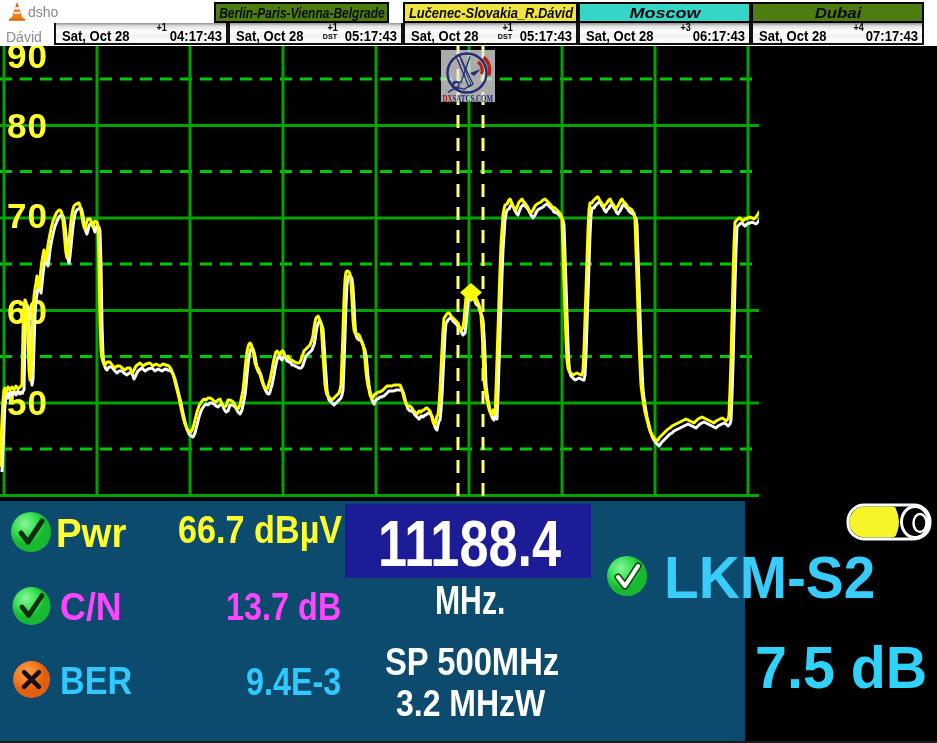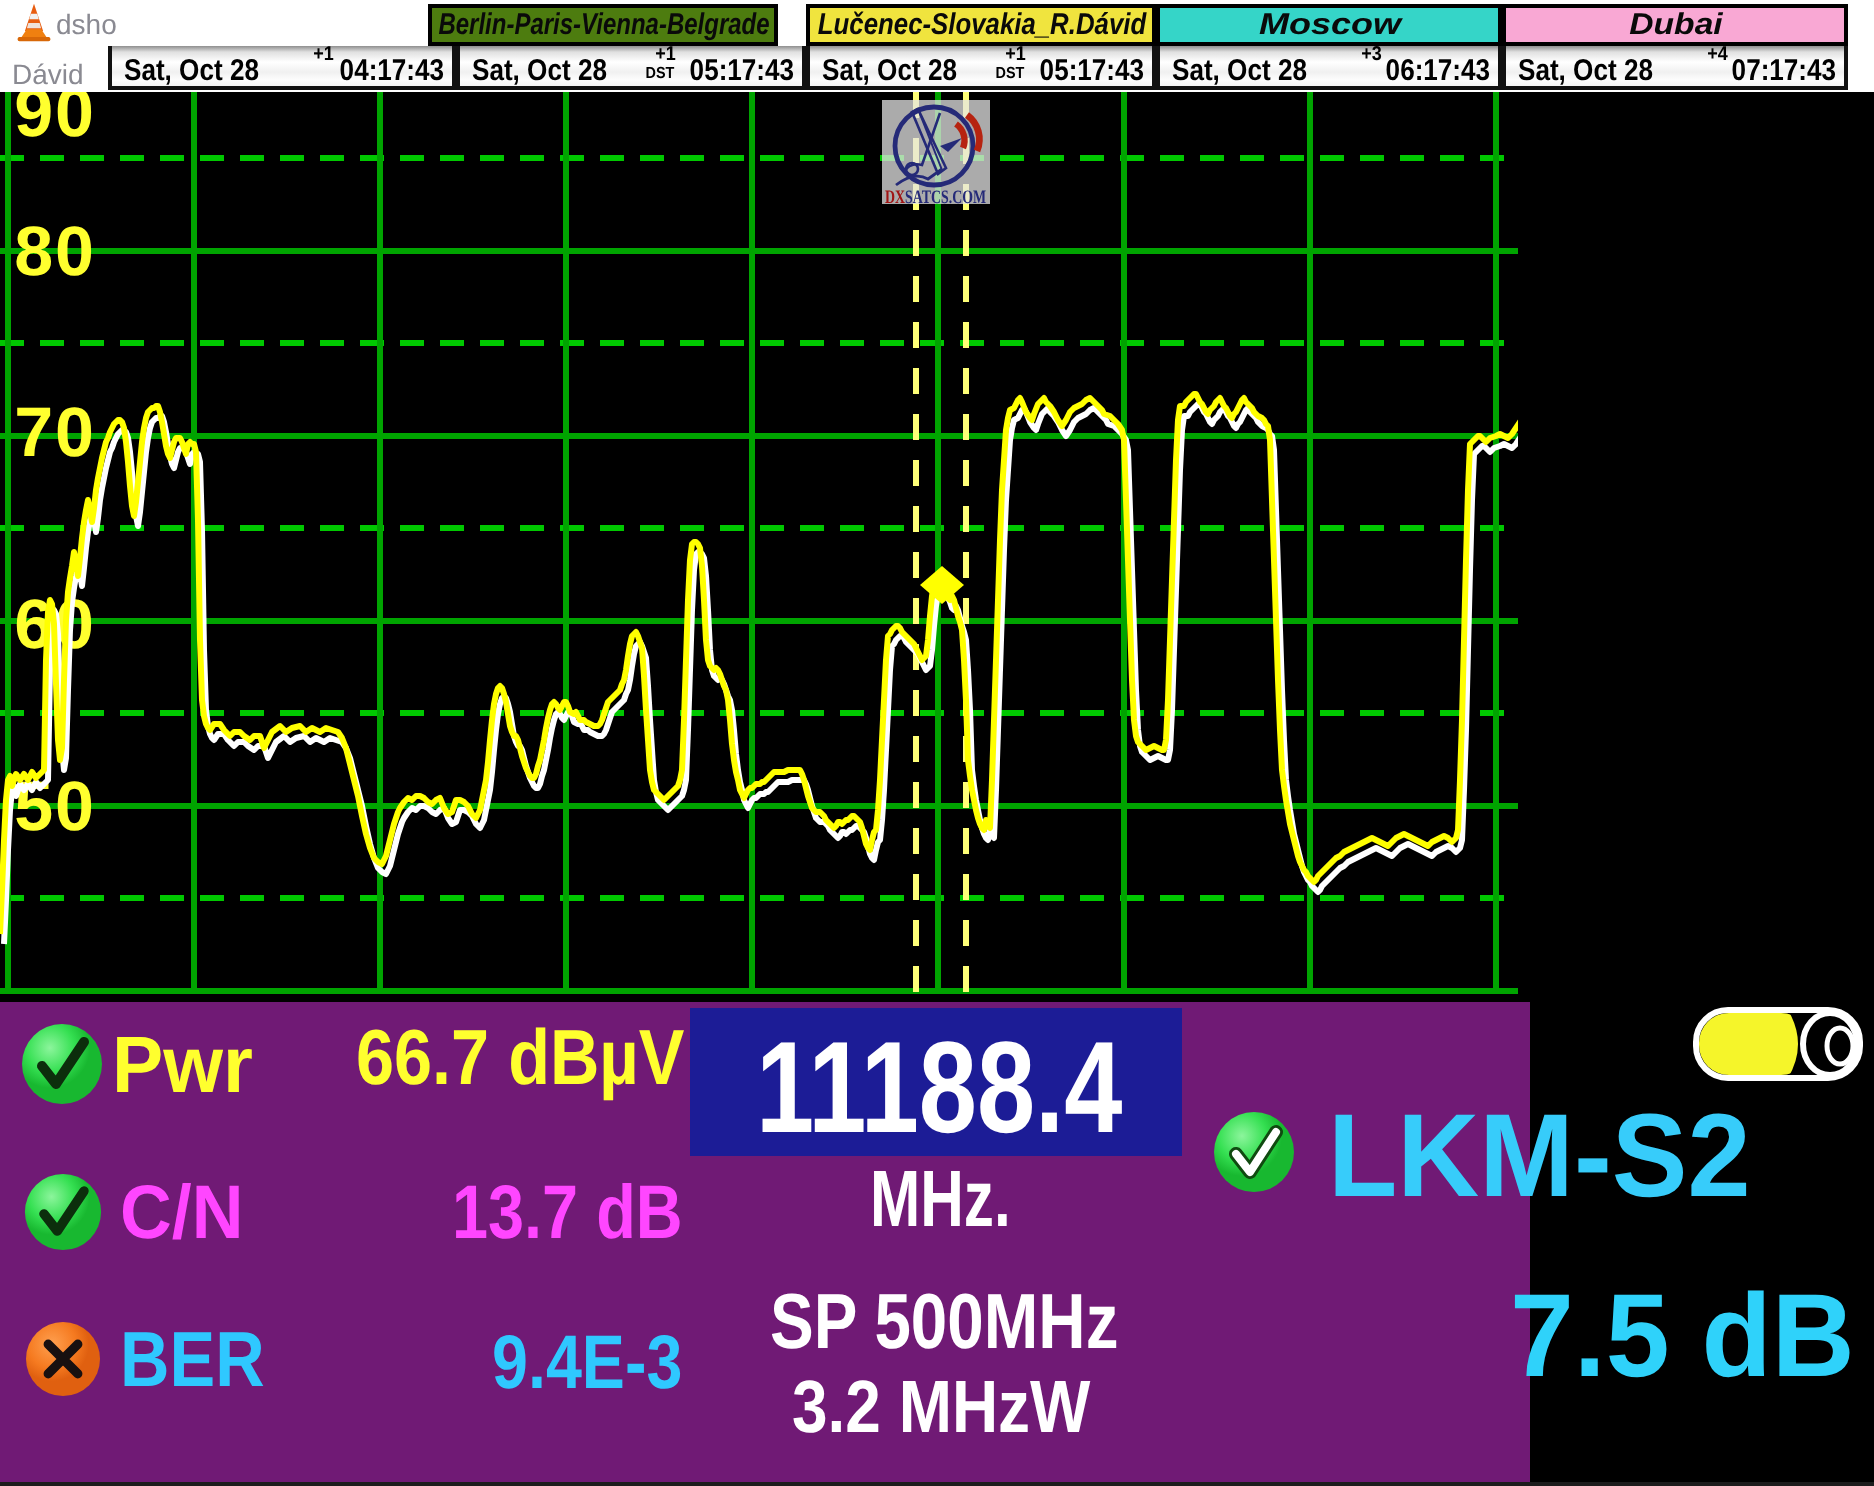--- a/index.html
+++ b/index.html
@@ -3,21 +3,21 @@
 html,body{margin:0;padding:0;background:#000;}
 #page{position:relative;width:937px;height:743px;background:#000;overflow:hidden;font-family:"Liberation Sans",sans-serif;}
 #topbar{position:absolute;left:0;top:0;width:937px;height:46px;background:#fff;}
 .hcell{position:absolute;top:2px;height:17px;border:2px solid #000;font-style:italic;font-weight:bold;font-size:15px;color:#0a0a0a;text-align:center;line-height:17px;white-space:nowrap;}
 .dcell{position:absolute;top:23px;height:20px;border:2px solid #111;border-top:none;background:linear-gradient(#8f8f8f 0%,#e0e0e0 15%,#ffffff 40%,#f0f0f0 65%,#fdfdfd 85%,#f4f4f4 100%);font-weight:bold;font-size:15px;color:#000;text-align:center;}
 .dd{position:absolute;top:4px;left:6px;transform:scaleX(0.87);transform-origin:left;}
 .tt{position:absolute;top:4px;right:4px;transform:scaleX(0.87);transform-origin:right;}
 .sup{position:absolute;top:-1px;font-size:10px;font-weight:bold;transform:scaleX(0.9);}
 .dst{position:absolute;top:9px;font-size:8px;font-weight:bold;transform:scaleX(0.9);}
 #spec{position:absolute;left:0;top:46px;width:759px;height:455px;background:#000;overflow:hidden;}
-#bottom{position:absolute;left:0;top:501px;width:745px;height:242px;background:#701a75;padding-left:20px;}
+#bottom{position:absolute;left:0;top:501px;width:745px;height:242px;background:#0c4a6e;}
 .lbl{position:absolute;font-weight:bold;white-space:nowrap;line-height:1;transform-origin:left top;}
 </style></head><body>
 <div id="page">
 
 <div id="topbar">
   <svg width="22" height="20" viewBox="0 0 24 22" style="position:absolute;left:6px;top:1px">
     <polygon points="12,1 17,16 7,16" fill="#e85d10"></polygon>
     <polygon points="10.2,6.5 13.8,6.5 14.6,9.5 9.4,9.5" fill="#f0f0f0"></polygon>
     <polygon points="8.9,11.5 15.1,11.5 15.9,14.5 8.1,14.5" fill="#f0f0f0" opacity="0.9"></polygon>
     <polygon points="4,21 8,15 16,15 20,21" fill="#f08010"></polygon>
@@ -27,21 +27,21 @@
   <div style="position:absolute;left:6px;top:29px;font-size:14px;color:#8a8a92;">Dávid</div>
 <div class="hcell" style="left:214px;width:171px;background:#4d7c0f;">
         <span style="position:absolute;left:50%;top:0;transform:translateX(-50%) scaleX(0.8);white-space:nowrap;">Berlin-Paris-Vienna-Belgrade</span>
       </div>
 <div class="hcell" style="left:578px;width:169px;background:#35d5c8;">
         <span style="position:absolute;left:50%;top:0;transform:translateX(-50%) scaleX(1.2);white-space:nowrap;">Moscow</span>
       </div>
 <div class="hcell" style="left:403px;width:171px;background:#f0e43e;">
         <span style="position:absolute;left:50%;top:0;transform:translateX(-50%) scaleX(0.86);white-space:nowrap;">Lučenec-Slovakia_R.Dávid</span>
       </div>
-<div class="hcell" style="left:751px;width:169px;background:#f9a8d4;">
+<div class="hcell" style="left:751px;width:169px;background:#4d7c0f;">
         <span style="position:absolute;left:50%;top:0;transform:translateX(-50%) scaleX(1.12);white-space:nowrap;">Dubai</span>
       </div>
 
 <div class="dcell" style="left:54px;width:170px;">
         <span class="dd">Sat, Oct 28</span>
         <span class="sup" style="left:100px;">+1</span>
         <span class="tt">04:17:43</span>
       </div>
 <div class="dcell" style="left:228px;width:171px;">
         <span class="dd">Sat, Oct 28</span>

